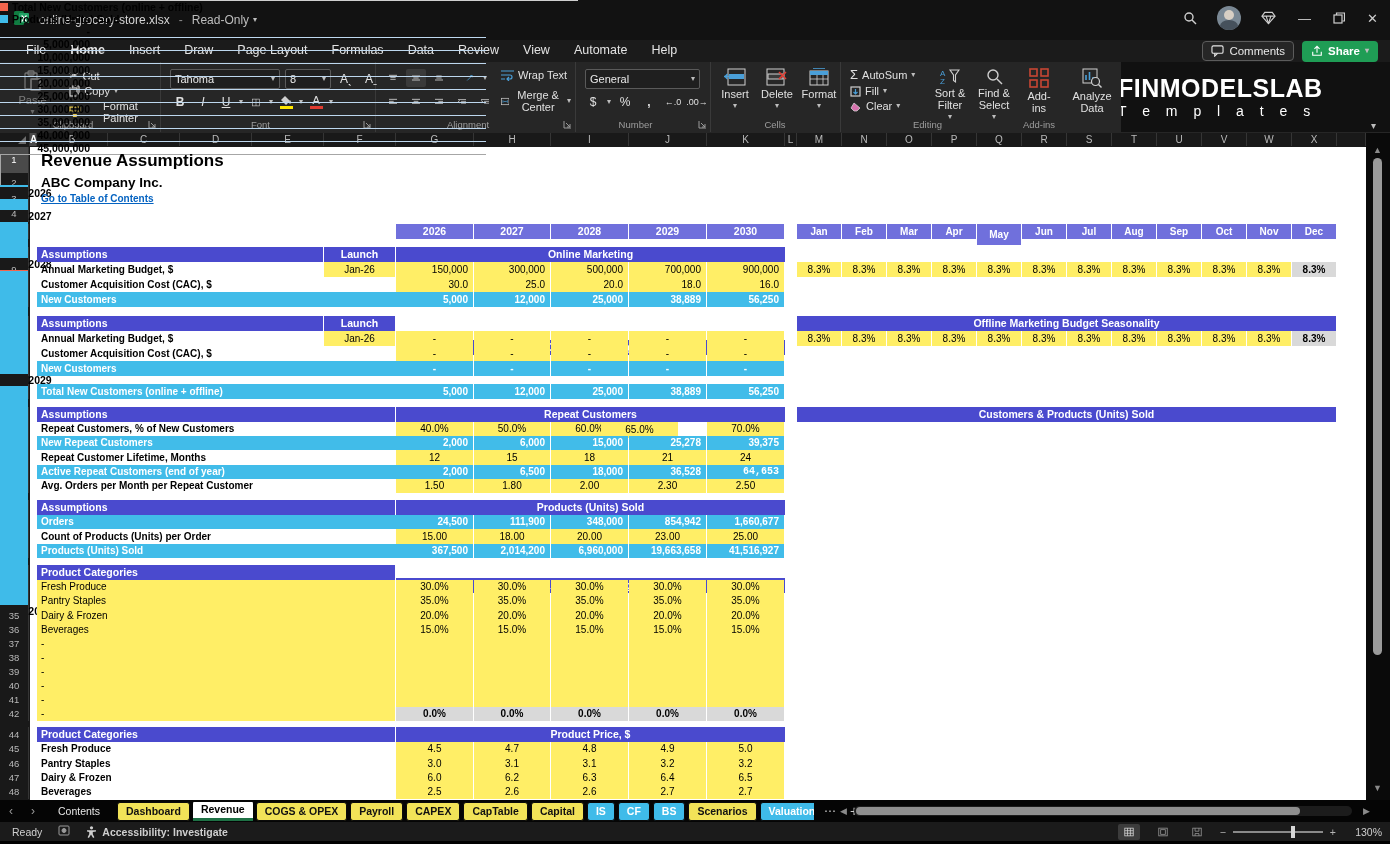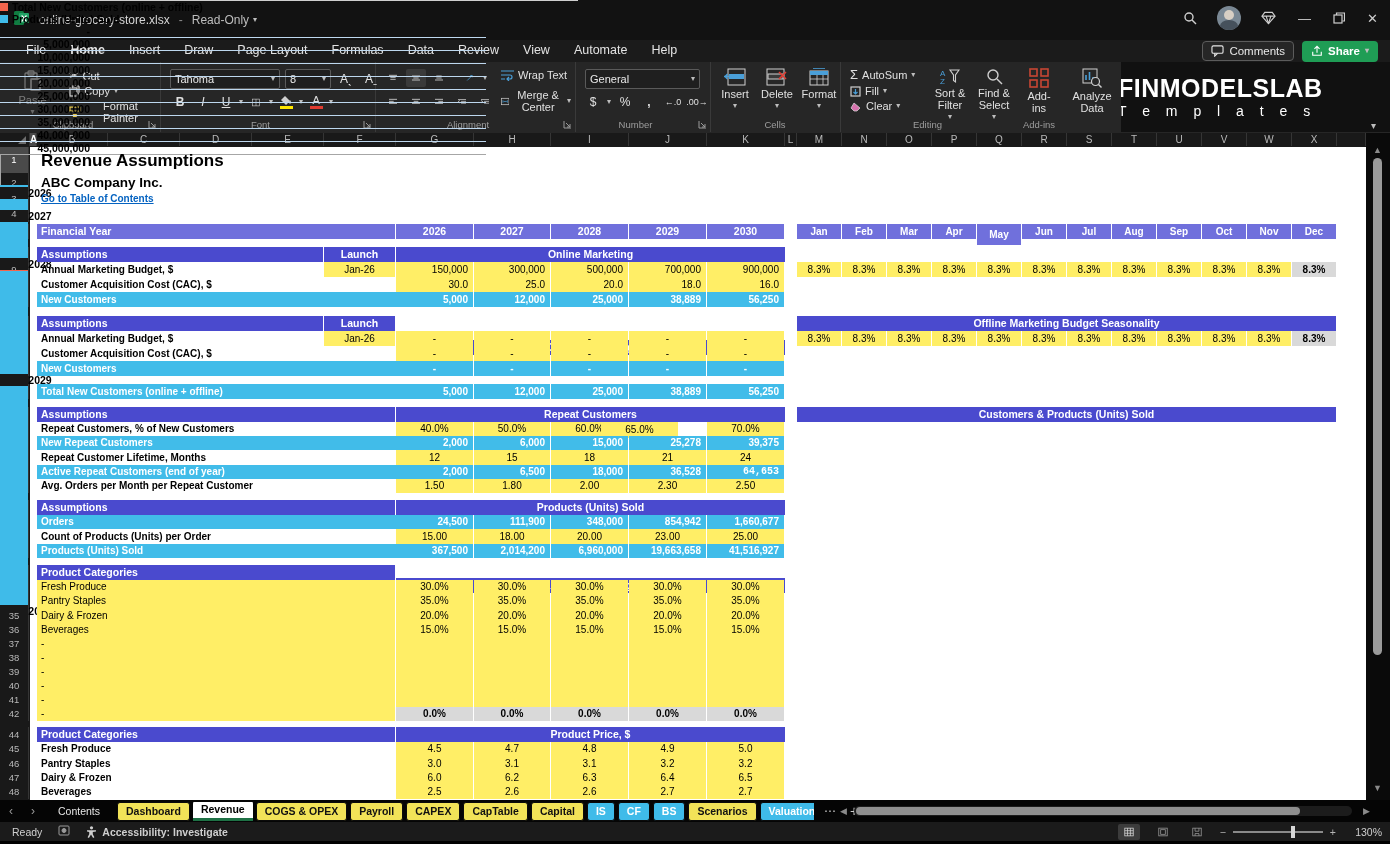--- a/index.html
+++ b/index.html
@@ -562,21 +562,20 @@
       <div class="rownum" style="top: 609px; height: 15px; line-height: 15px;">46</div>
       <div class="rownum" style="top: 624px; height: 14px; line-height: 14px;">47</div>
       <div class="rownum" style="top: 638px; height: 14px; line-height: 14px;">48</div>
     </div>
 
   <div id="sheetbg"></div>
   <div id="cells">
       <div class="cell l bold" style="left: 37px; top: 173px; width: 400px; height: 19px; font-size: 13.5px;">ABC Company Inc.</div>
       <div class="cell l bold" style="left: 37px; top: 147px; width: 400px; height: 26px; font-size: 17px;">Revenue Assumptions</div>
       <div class="cell l bold" style="left: 37px; top: 192px; width: 300px; height: 14px; color: rgb(5, 99, 193); text-decoration: underline; cursor: pointer;">Go to Table of Contents</div>
-      <div class="cell l purpleL" style="left: 37px; top: 224px; width: 358px; height: 15px; font-size: 10.5px;">Financial Year</div>
       <div class="cell c purpleL" style="left: 396px; top: 224px; width: 77px; height: 15px; font-size: 10.5px;">2026</div>
       <div class="cell c purpleL" style="left: 474px; top: 224px; width: 76px; height: 15px; font-size: 10.5px;">2027</div>
       <div class="cell c purpleL" style="left: 551px; top: 224px; width: 77px; height: 15px; font-size: 10.5px;">2028</div>
       <div class="cell c purpleL" style="left: 629px; top: 224px; width: 77px; height: 15px; font-size: 10.5px;">2029</div>
       <div class="cell c purpleL" style="left: 707px; top: 224px; width: 77px; height: 15px; font-size: 10.5px;">2030</div>
       <div class="cell l purpleD" style="left: 37px; top: 247px; width: 286px; height: 15px; font-size: 10.5px;">Assumptions</div>
       <div class="cell c purpleD" style="left: 324px; top: 247px; width: 71px; height: 15px; font-size: 10.5px;">Launch</div>
       <div class="cell c purpleD" style="left: 396px; top: 247px; width: 389px; height: 15px; font-size: 10.5px;">Online Marketing</div>
       <div class="cell l bold" style="left: 37px; top: 262px; width: 287px; height: 15px;">Annual Marketing Budget, $</div>
       <div class="cell c ylw" style="left: 324px; top: 262px; width: 71px; height: 15px;">Jan-26</div>

